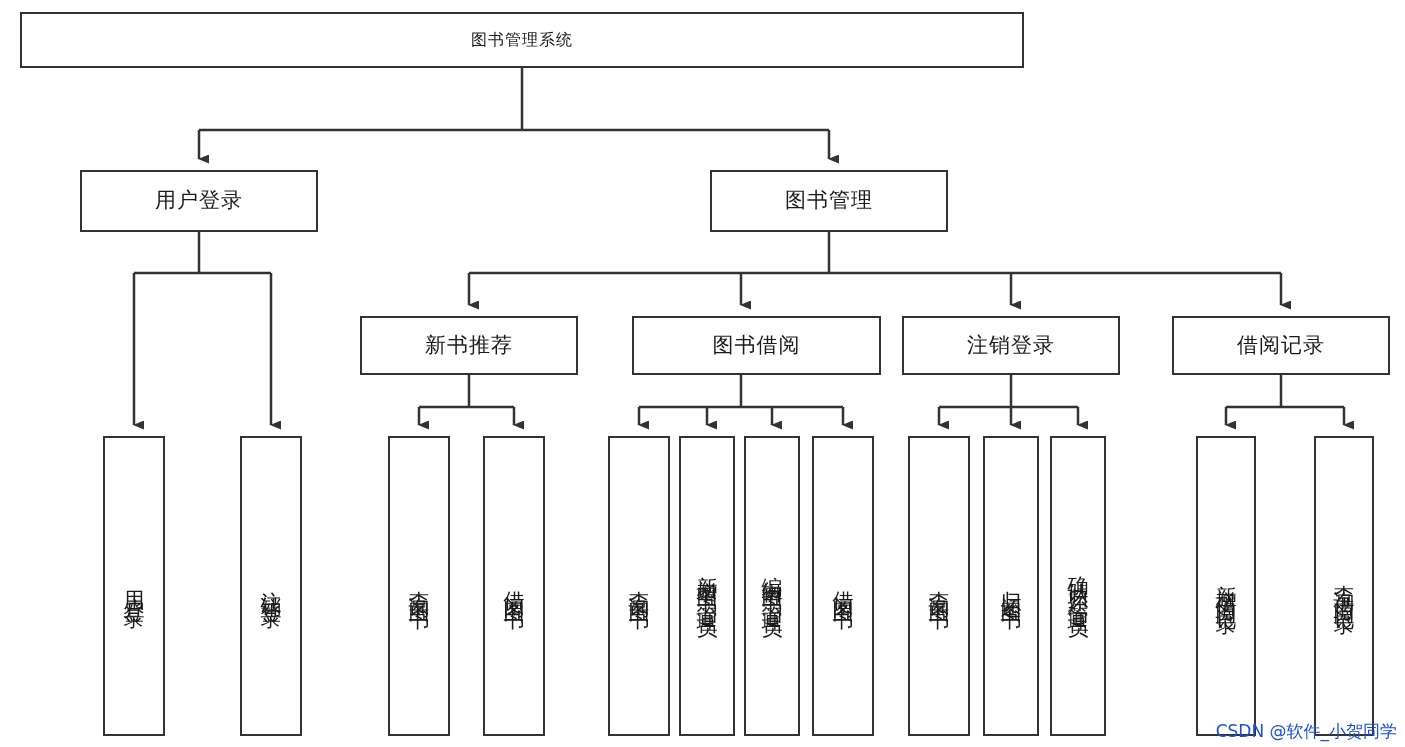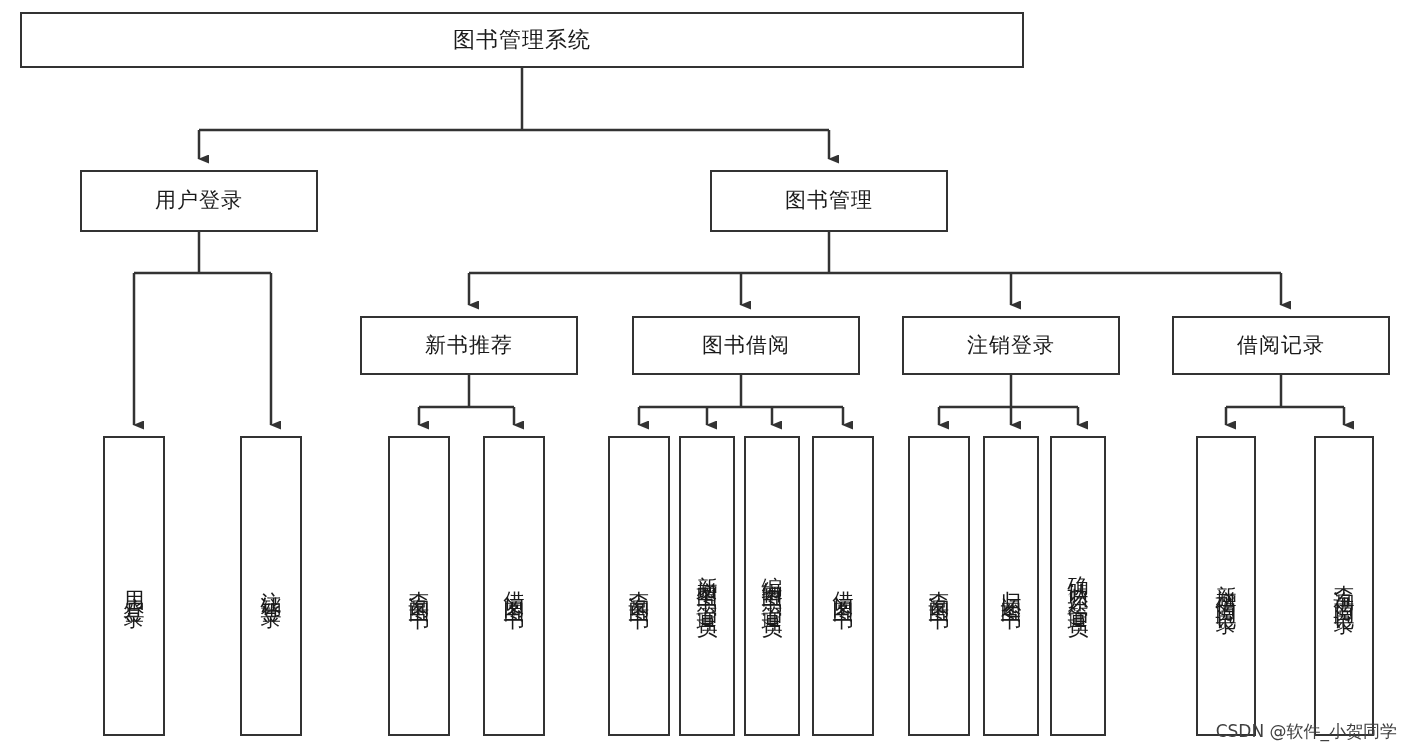--- a/index.html
+++ b/index.html
@@ -36,21 +36,21 @@
     justify-content: center;
     color: #1a1a1a;
     z-index: 2;
   }
   .node.h {
     font-size: 21px;
     letter-spacing: 1px;
     line-height: 1.2;
   }
   .node.root {
-    font-size: 22px;
+    font-size: 16px;
   }
   .node.v {
     font-size: 21px;
     writing-mode: vertical-rl;
     text-orientation: upright;
     letter-spacing: 6px;
     line-height: 1.05;
     padding: 6px 0;
     align-items: center;
     justify-content: center;
@@ -58,21 +58,21 @@
   .node.v .vtext {
     writing-mode: vertical-rl;
     text-orientation: upright;
     white-space: nowrap;
   }
   .watermark {
     position: absolute;
     right: 8px;
     bottom: 4px;
     font-size: 17px;
-    color: #404040;
+    color: #1d4ed8;
     z-index: 5;
     white-space: nowrap;
     font-family: "DejaVu Sans", "Liberation Sans", sans-serif;
     text-align: center;
   }
 </style>
 </head>
 <body>
 
 <div id="canvas">
@@ -127,21 +127,21 @@
   <div class="node h" style="left: 80px; top: 170px; width: 238px; height: 62px;">
     <span>用户登录</span>
   </div>
   <div class="node h" style="left: 360px; top: 316px; width: 218px; height: 59px;">
     <span>新书推荐</span>
   </div>
 
   <div class="node h" style="left: 710px; top: 170px; width: 238px; height: 62px;">
     <span>图书管理</span>
   </div>
-  <div class="node h" style="left: 632px; top: 316px; width: 228px; height: 59px;">
+  <div class="node h" style="left: 632px; top: 316px; width: 249px; height: 59px;">
     <span>图书借阅</span>
   </div>
   <div class="node h" style="left: 902px; top: 316px; width: 218px; height: 59px;">
     <span>注销登录</span>
   </div>
   <div class="node h" style="left: 1172px; top: 316px; width: 218px; height: 59px;">
     <span>借阅记录</span>
   </div>
 
   <div class="node v" style="left: 103px; top: 436px; width: 62px; height: 300px;">

